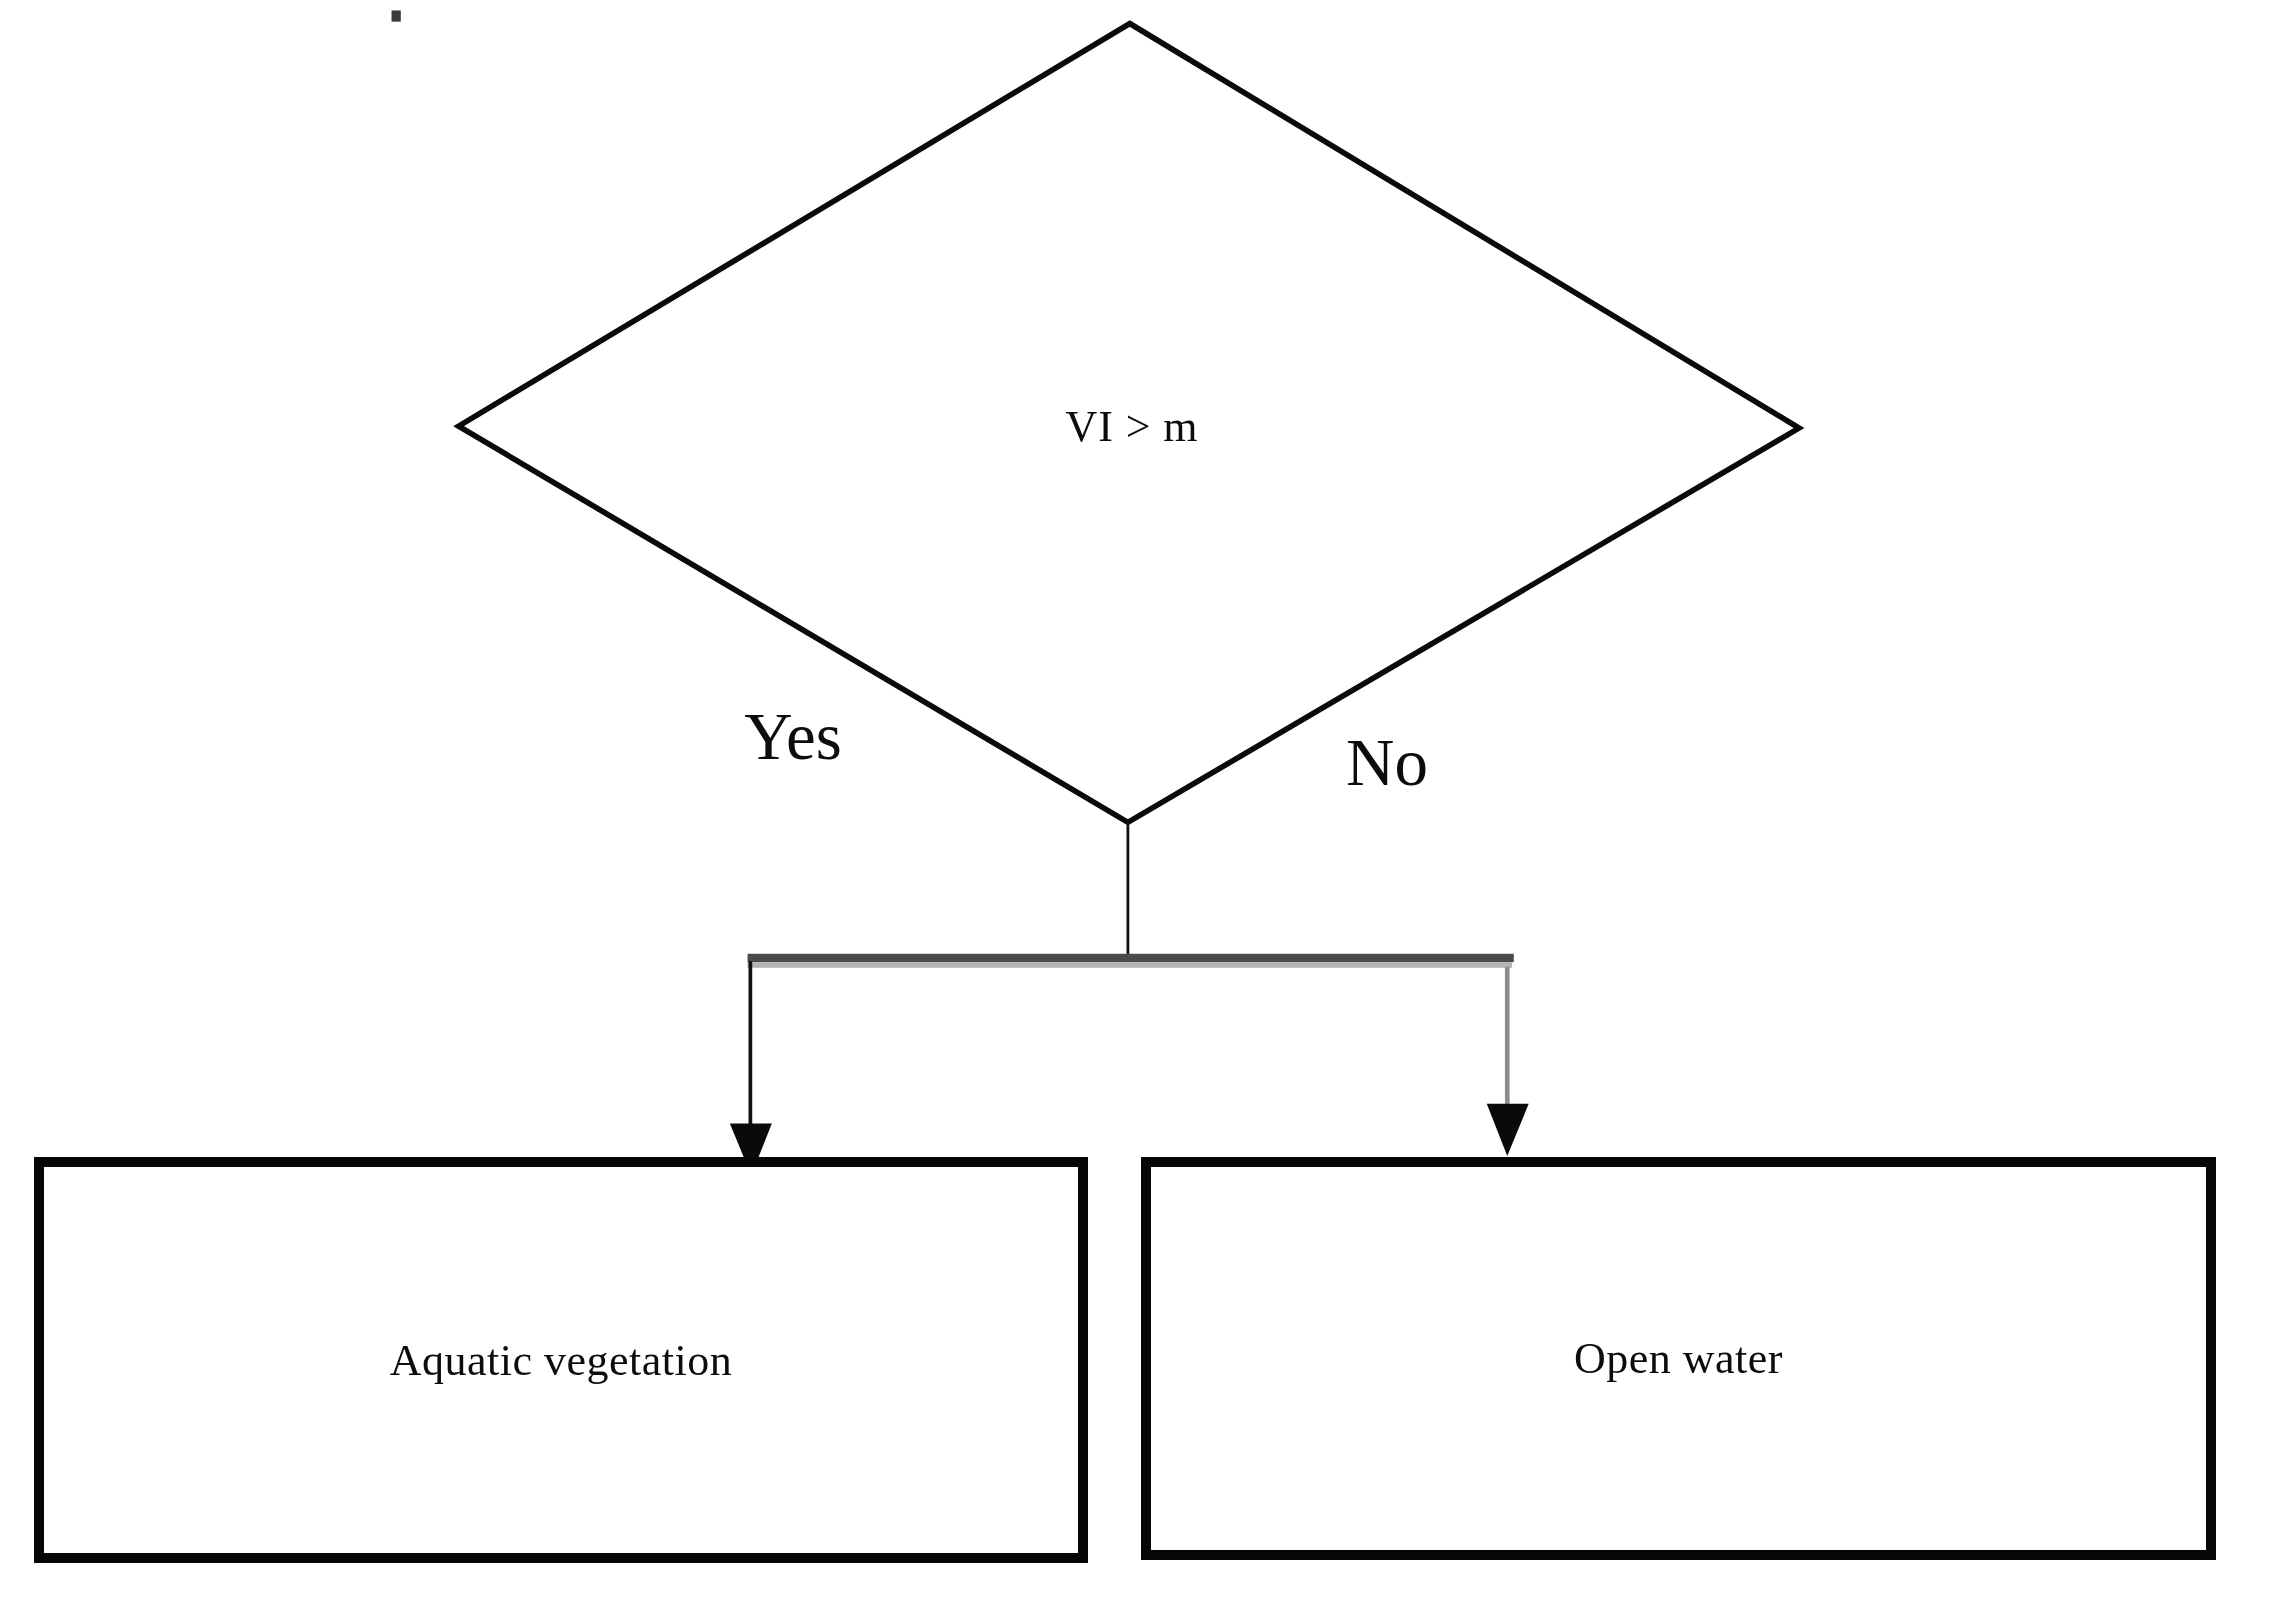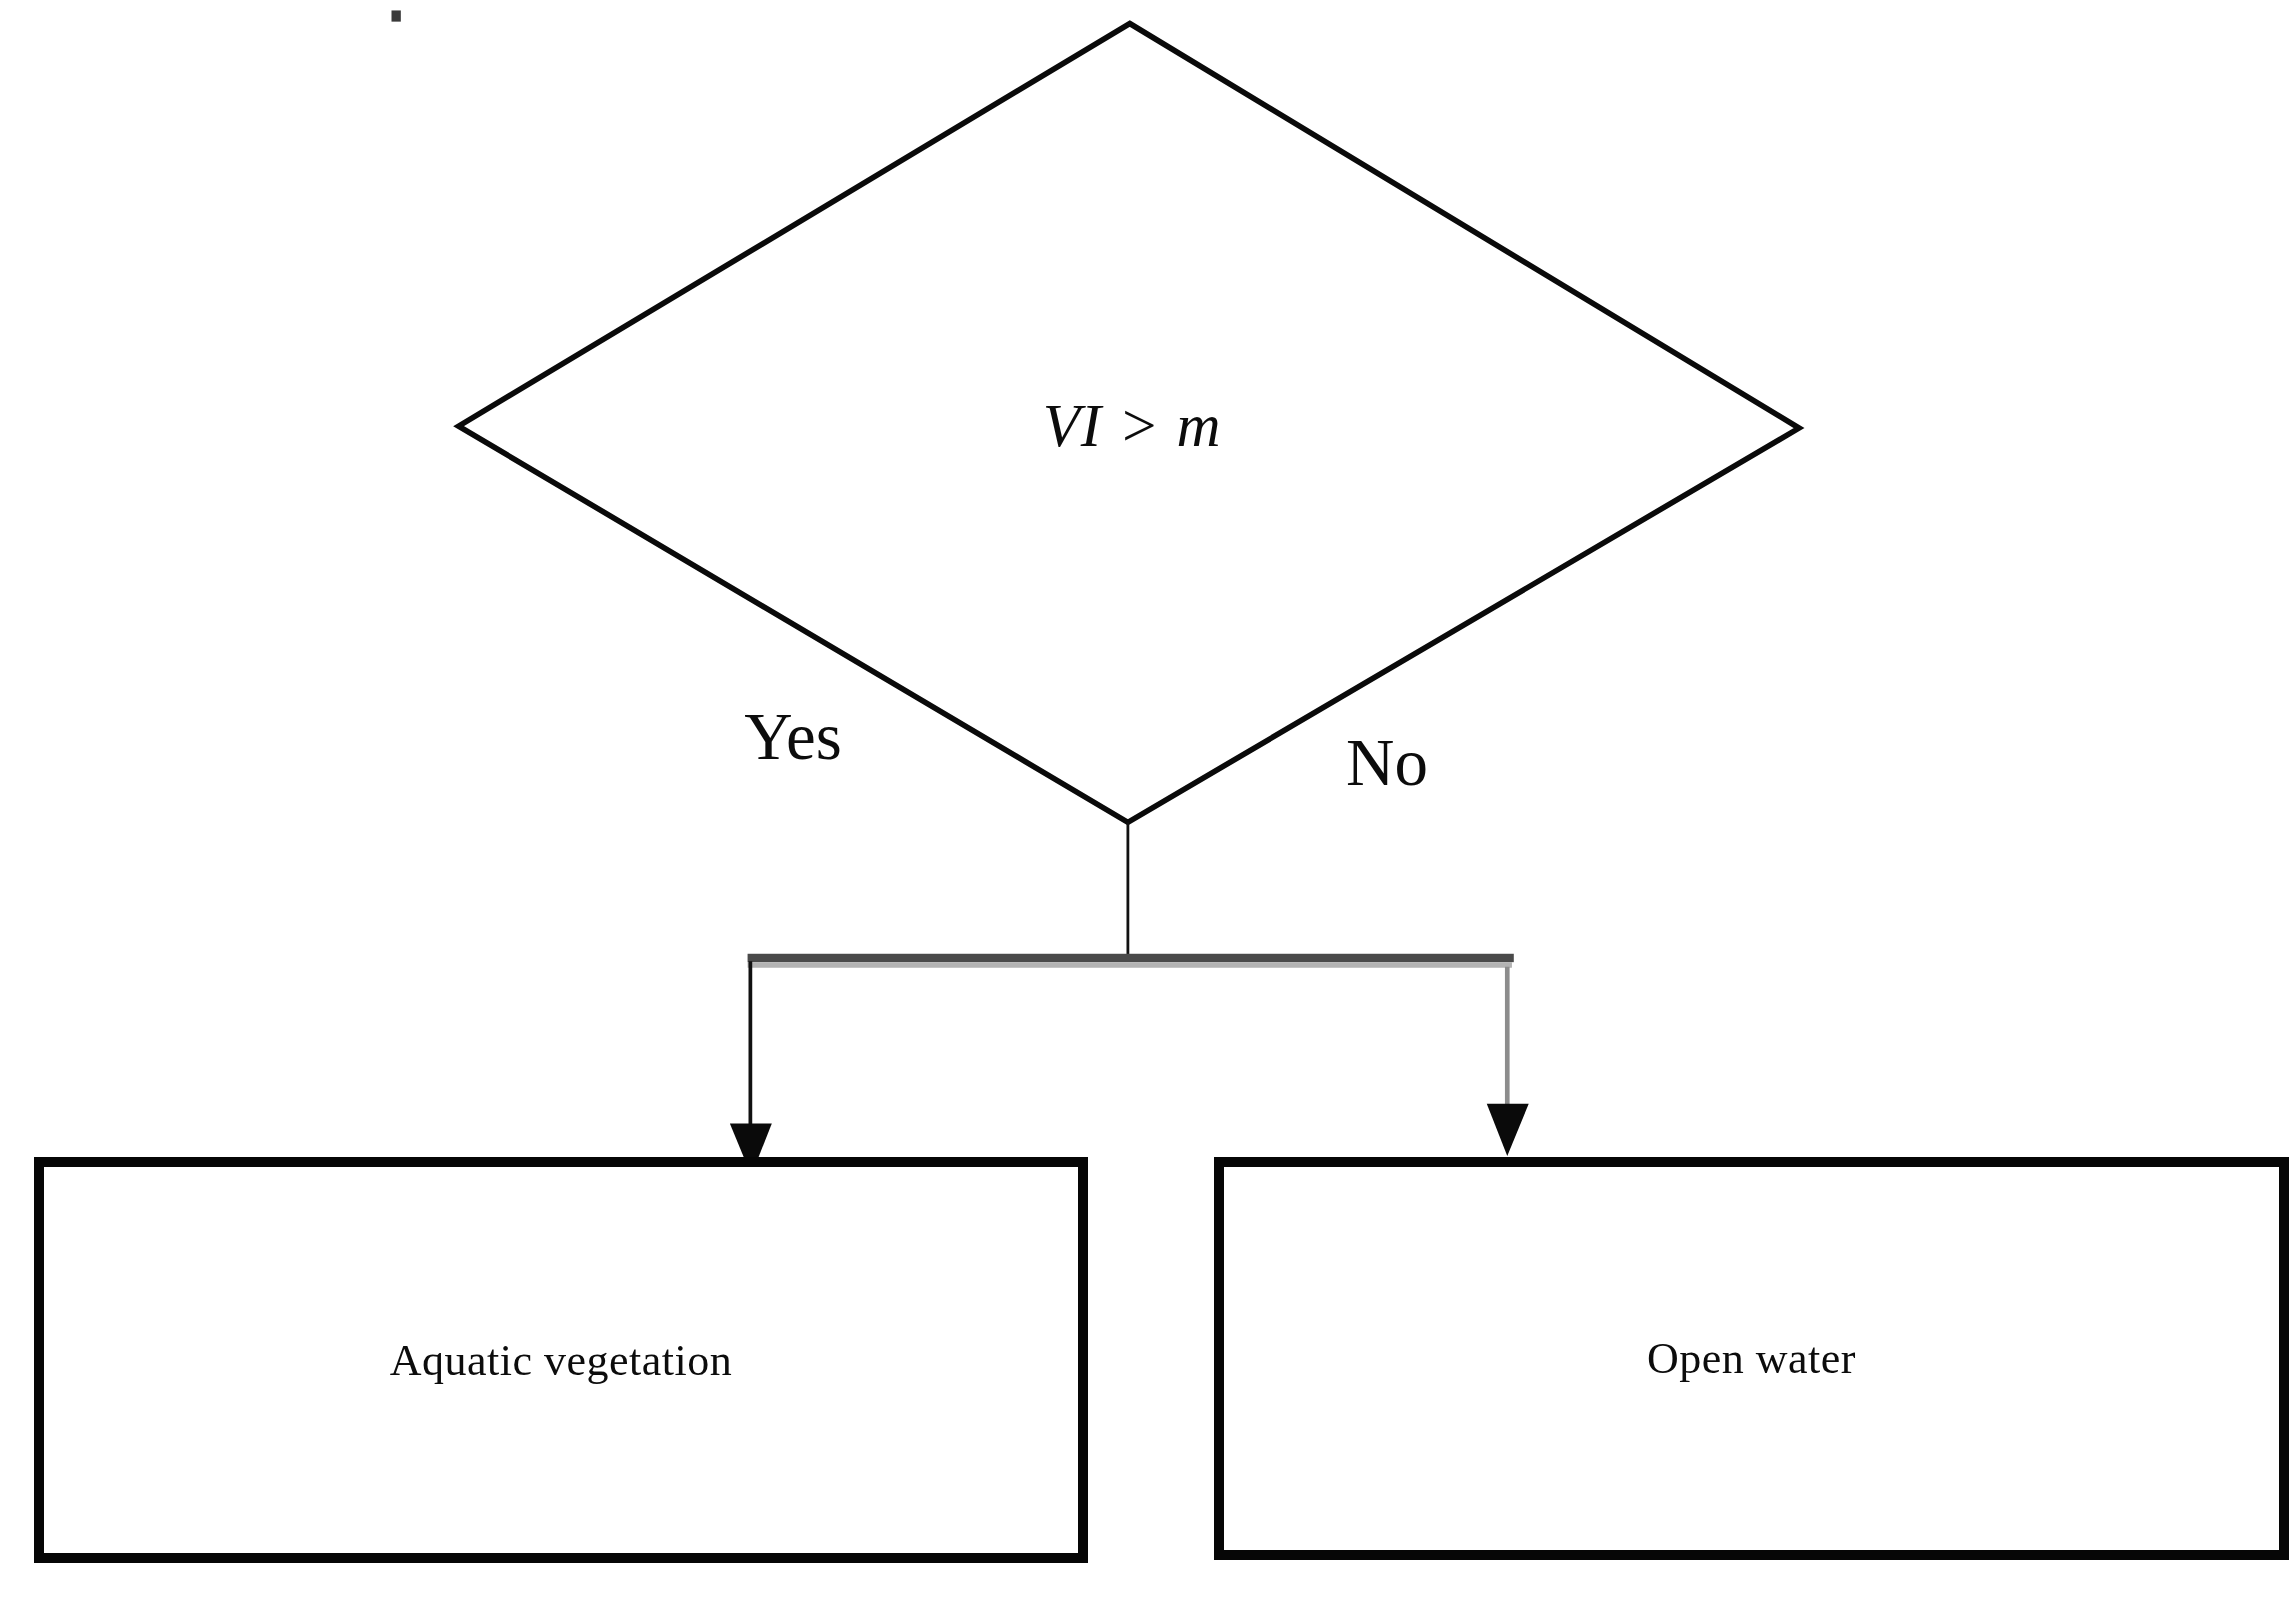--- a/index.html
+++ b/index.html
@@ -23,23 +23,22 @@
     width: 2294px;
     height: 1599px;
   }
   .lbl {
     position: absolute;
     transform: translate(-50%, -50%);
     white-space: nowrap;
     color: #0c0c0c;
   }
   .decision-label {
-    font-size: 61px;
+    font-size: 44px;
     letter-spacing: 0.9px;
-    font-style: italic;
   }
   .branch-label {
     font-size: 67px;
   }
   .outcome-box {
     position: absolute;
     box-sizing: border-box;
     border: 10.3px solid #060606;
     background: #ffffff;
     display: flex;
@@ -48,21 +47,21 @@
     font-size: 44px;
     letter-spacing: 0.5px;
   }
   #box-left {
     left: 34px;
     top: 1157px;
     width: 1054px;
     height: 406px;
   }
   #box-right {
-    left: 1214px;
+    left: 1141px;
     top: 1157px;
     width: 1075px;
     height: 403px;
   }
 </style>
 </head>
 <body>
 
 <div id="stage">
 

